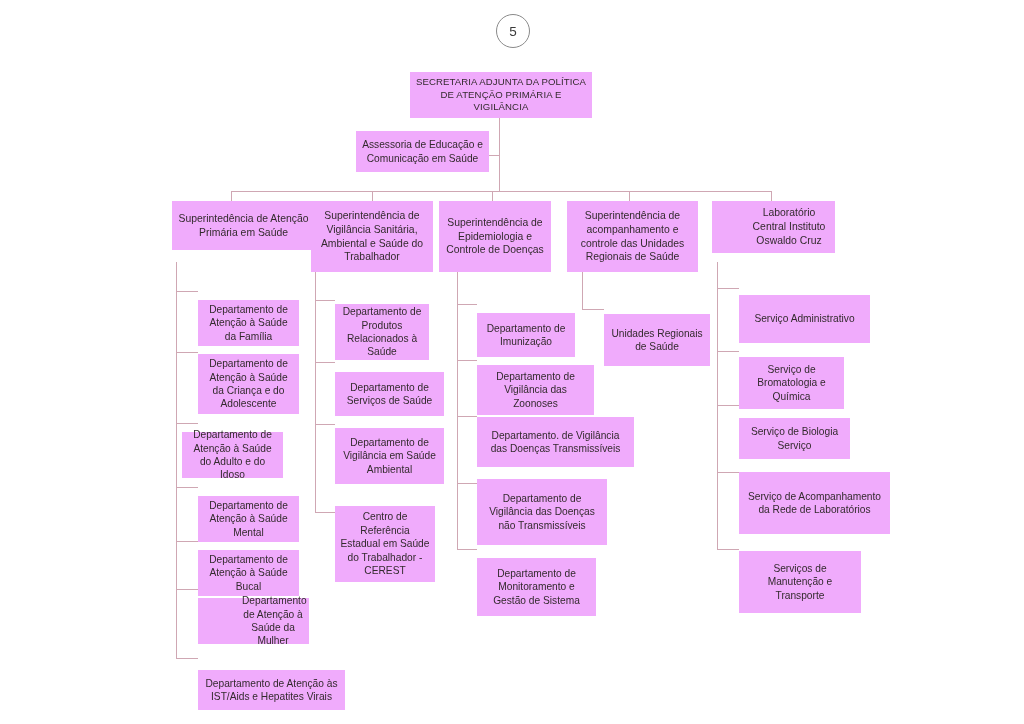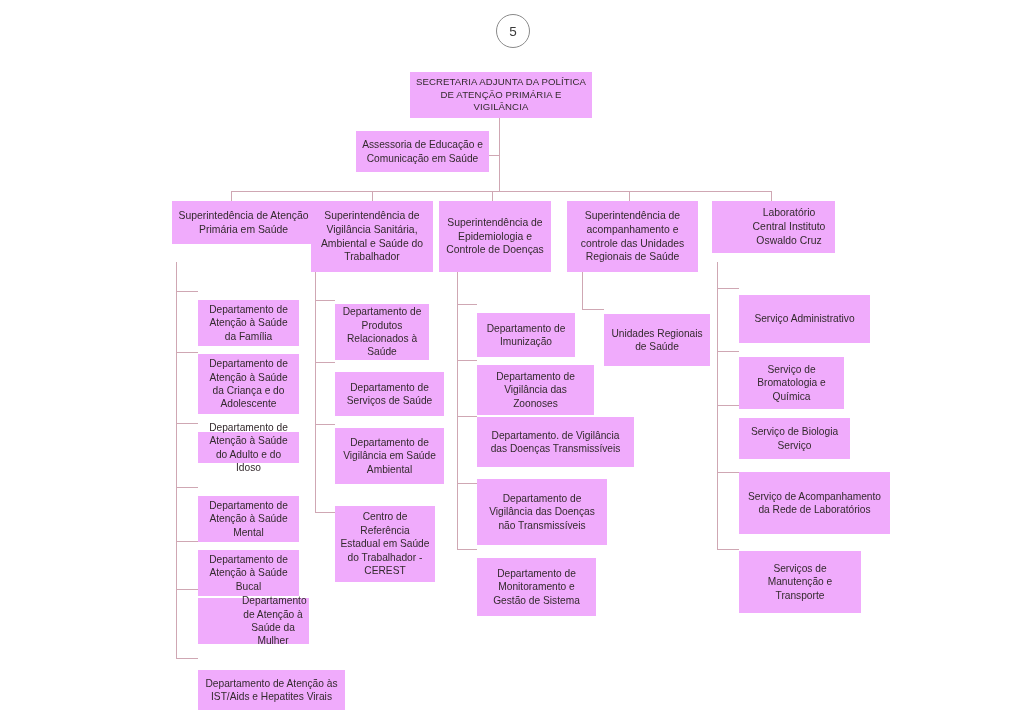--- a/index.html
+++ b/index.html
@@ -117,21 +117,21 @@
   <div class="ln ln-h" style="left:717px; top:549px; width:22px;"></div>
 
   <div class="node n-root" style="left:410px; top:72px; width:182px; height:46px;">
     <span>SECRETARIA ADJUNTA DA POLÍTICA DE ATENÇÃO PRIMÁRIA E VIGILÂNCIA</span>
   </div>
 
   <div class="node n-lvl2" style="left:356px; top:131px; width:133px; height:41px;">
     <span>Assessoria de Educação e Comunicação em Saúde</span>
   </div>
 
-  <div class="node n-sup" style="left:172px; top:201px; width:143px; height:43px;">
+  <div class="node n-sup" style="left:172px; top:201px; width:143px; height:49px;">
     <span>Superintedência de Atenção Primária em Saúde</span>
   </div>
   <div class="node n-sup" style="left:311px; top:201px; width:122px; height:71px;">
     <span>Superintendência de Vigilância Sanitária, Ambiental e Saúde do Trabalhador</span>
   </div>
   <div class="node n-sup" style="left:439px; top:201px; width:112px; height:71px;">
     <span>Superintendência de Epidemiologia e Controle de Doenças</span>
   </div>
   <div class="node n-sup" style="left:567px; top:201px; width:131px; height:71px;">
     <span>Superintendência de acompanhamento e controle das Unidades Regionais de Saúde</span>
@@ -139,21 +139,21 @@
   <div class="node n-sup" style="left:712px; top:201px; width:123px; height:52px;padding-left:36px;">
     <span>Laboratório Central Instituto Oswaldo Cruz</span>
   </div>
 
   <div class="node n-dept" style="left:198px; top:268px; width:101px; height:46px;">
     <span>Departamento de Atenção à Saúde da Família</span>
   </div>
   <div class="node n-dept" style="left:198px; top:322px; width:101px; height:60px;">
     <span>Departamento de Atenção à Saúde da Criança e do Adolescente</span>
   </div>
-  <div class="node n-dept" style="left:198px; top:400px; width:101px; height:31px;">
+  <div class="node n-dept" style="left:182px; top:400px; width:101px; height:46px;">
     <span>Departamento de Atenção à Saúde do Adulto e do Idoso</span>
   </div>
   <div class="node n-dept" style="left:198px; top:464px; width:101px; height:46px;">
     <span>Departamento de Atenção à Saúde Mental</span>
   </div>
   <div class="node n-dept" style="left:198px; top:518px; width:101px; height:46px;">
     <span>Departamento de Atenção à Saúde Bucal</span>
   </div>
   <div class="node n-dept" style="left:198px; top:566px; width:111px; height:46px;padding-left:44px;">
     <span>Departamento de Atenção à Saúde da Mulher</span>

